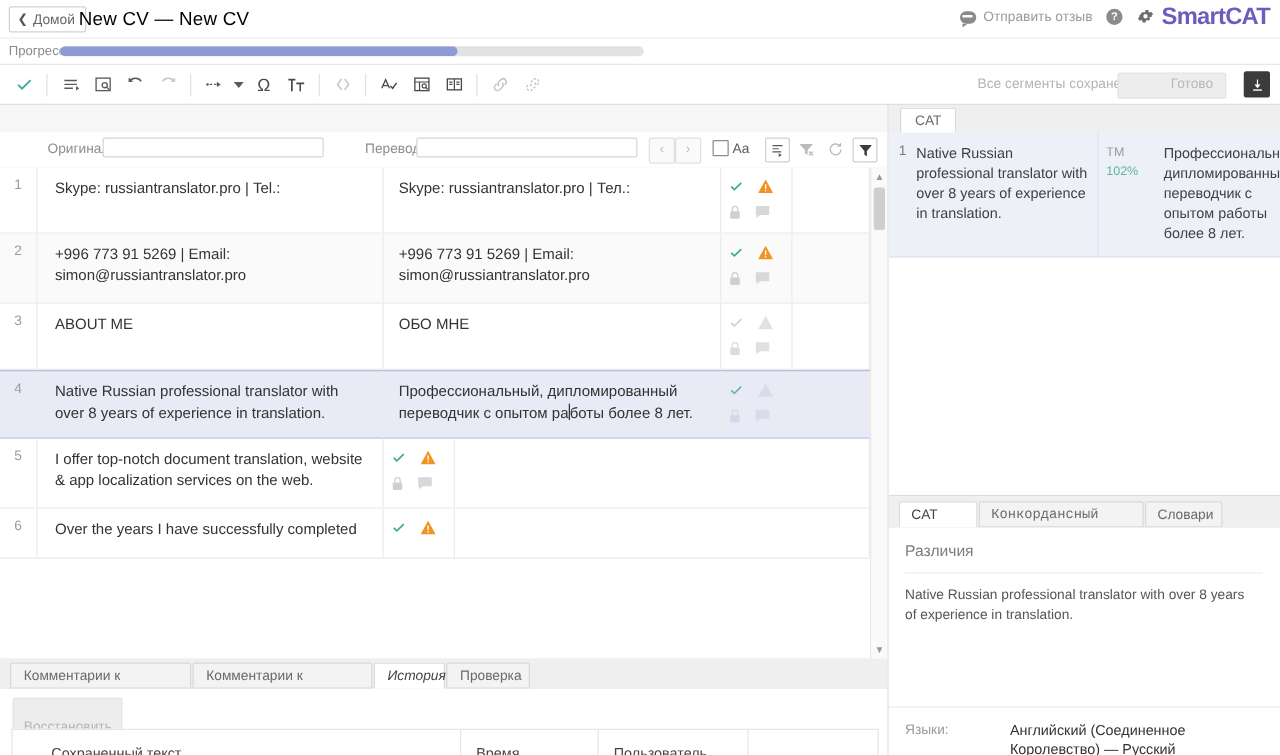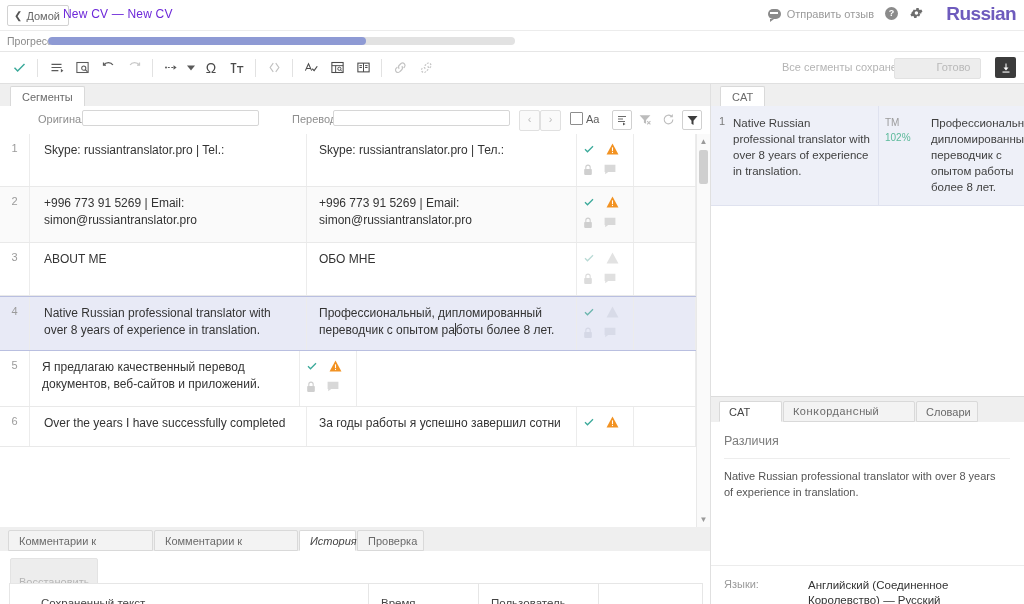--- a/index.html
+++ b/index.html
@@ -10,21 +10,21 @@
     font-size:12px;color:#333333;
     -webkit-font-smoothing:antialiased;
   }
   .app{position:relative;width:1024px;height:604px;background:#f7f7f7;}
 
   
   .topbar{position:absolute;left:0;top:0;width:1024px;height:30px;background:#fff;border-bottom:1px solid #ececec;}
   .home-btn{position:absolute;left:7px;top:5px;height:19px;padding:0 8px 0 6px;border:1px solid #d2d2d2;border-radius:2px;background:#fff;
             display:flex;align-items:center;gap:4px;color:#666;font-size:11px;cursor:pointer;}
   .home-btn .chev{font-size:10px;color:#555;line-height:1;}
-  .doc-title{position:absolute;left:63px;top:7px;font-size:12px;color:#6d28d9;letter-spacing:.2px;}
+  .doc-title{position:absolute;left:63px;top:7px;font-size:15px;color:#000000;letter-spacing:.2px;}
 
   .feedback{position:absolute;right:150px;top:8px;display:flex;align-items:center;gap:6px;color:#9a9a9a;font-size:11px;cursor:pointer;}
   .bubble{width:13px;height:10px;border-radius:5px/5px;background:#8a8a8a;position:relative;display:inline-block;}
   .bubble:after{content:"";position:absolute;left:2px;bottom:-3px;width:0;height:0;border-left:4px solid #8a8a8a;border-bottom:3px solid transparent;}
   .bubble i{position:absolute;top:3px;left:2.5px;width:8px;height:2px;background:#fff;display:block;}
   .help-ic{position:absolute;right:126px;top:7px;width:13px;height:13px;border-radius:50%;background:#8b8b8b;color:#fff;font-size:9px;
            line-height:13px;text-align:center;cursor:pointer;font-weight:bold;}
   .gear-ic{position:absolute;right:100px;top:6px;width:14px;height:14px;cursor:pointer;}
   .brand{position:absolute;right:8px;top:3px;font-size:19px;font-weight:bold;color:#6e5bbd;letter-spacing:-.6px;font-family:"Liberation Sans",sans-serif;}
 
@@ -147,21 +147,21 @@
           <i></i>
         </span>
       <span>Отправить отзыв</span>
     </div>
     <div class="help-ic">?</div>
     <div class="gear-ic">
       <svg width="14" height="14" viewBox="0 0 24 24">
           <path fill="#6d6d6d" d="M19.4 13a7.5 7.5 0 0 0 0-2l2-1.6-2-3.4-2.4 1a7.6 7.6 0 0 0-1.7-1l-.4-2.6h-4l-.4 2.6c-.6.2-1.2.6-1.7 1l-2.4-1-2 3.4L2.6 11a7.5 7.5 0 0 0 0 2l-2 1.6 2 3.4 2.4-1c.5.4 1.1.8 1.7 1l.4 2.6h4l.4-2.6c.6-.2 1.2-.6 1.7-1l2.4 1 2-3.4-2-1.6zM11 15a3 3 0 1 1 0-6 3 3 0 0 1 0 6z"></path>
         </svg>
     </div>
-    <div class="brand">Russian</div>
+    <div class="brand">SmartCAT</div>
   </div>
 
   <div class="progwrap">
     <div class="proglabel">Прогресс</div>
     <div class="progtrack">
       <div class="progfill" style="width: 68%;"></div>
     </div>
   </div>
 
   <div class="toolbar">
@@ -266,23 +266,20 @@
     <div class="dl-btn">
       <svg width="12" height="12" viewBox="0 0 24 24">
           <path fill="#fff" d="M11 3h2v8h4l-5 6-5-6h4z"></path>
           <rect x="5" y="19" width="14" height="2.2" fill="#fff"></rect>
         </svg>
     </div>
   </div>
 
   <div class="leftpane">
 
-    <div class="tabstrip">
-      <div class="tab" style="left:10px;">Сегменты</div>
-    </div>
 
     <div class="filterbar">
       <div class="flabel" style="left:38px;">Оригинал</div>
       <input class="finput" style="left: 82px; width: 177px;" value="">
       <div class="flabel" style="left:292px;">Перевод</div>
       <input class="finput" style="left: 333px; width: 177px;" value="">
       <div class="navbtn" style="left:519px;">‹</div>
       <div class="navbtn" style="left:540px;">›</div>
       <div class="aa-chk" style="left:570px;">
         <span class="aa-box"></span>
@@ -422,21 +419,21 @@
                   <path fill="#d8dbe8" d="M1 1h18v12H7l-5 4v-4H1z"></path>
                 </svg></span>
           </div>
         </div>
         <div class="c-tail"></div>
         <div class="c-scroll"></div>
       </div>
 
       <div class="segrow" style="height:56px;">
         <div class="c-num">5</div>
-        <div class="c-tgt">Я предлагаю качественный перевод документов, веб-сайтов и приложений.</div>
+        <div class="c-src">I offer top-notch document translation, website &amp; app localization services on the web.</div>
         <div class="c-st">
           <div class="st-line">
             <span><svg width="12" height="12" viewBox="0 0 24 24">
                   <path fill="none" stroke="#3aa99a" stroke-width="2.6" d="M4 12.5l5 5L20 6.5"></path>
                 </svg></span>
             <span><svg width="13" height="12" viewBox="0 0 24 22">
                   <path fill="#f29222" d="M12 1l11 20H1z"></path>
                   <rect x="11" y="8" width="2" height="7" fill="#fff"></rect>
                   <rect x="11" y="16.5" width="2" height="2" fill="#fff"></rect>
                 </svg></span>
@@ -451,21 +448,20 @@
                 </svg></span>
           </div>
         </div>
         <div class="c-tail"></div>
         <div class="c-scroll"></div>
       </div>
 
       <div class="segrow" style="height:40px;">
         <div class="c-num">6</div>
         <div class="c-src">Over the years I have successfully completed</div>
-        <div class="c-tgt">За годы работы я успешно завершил сотни</div>
         <div class="c-st">
           <div class="st-line">
             <span><svg width="12" height="12" viewBox="0 0 24 24">
                   <path fill="none" stroke="#3aa99a" stroke-width="2.6" d="M4 12.5l5 5L20 6.5"></path>
                 </svg></span>
             <span><svg width="13" height="12" viewBox="0 0 24 22">
                   <path fill="#f29222" d="M12 1l11 20H1z"></path>
                   <rect x="11" y="8" width="2" height="7" fill="#fff"></rect>
                   <rect x="11" y="16.5" width="2" height="2" fill="#fff"></rect>
                 </svg></span>

